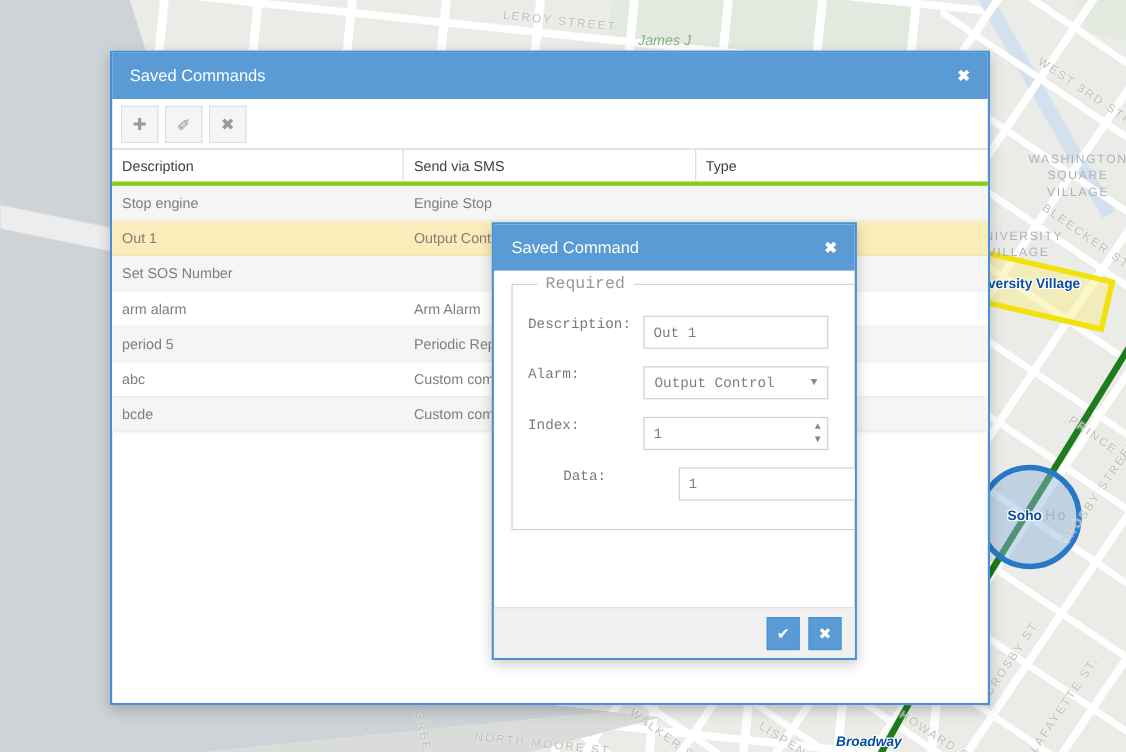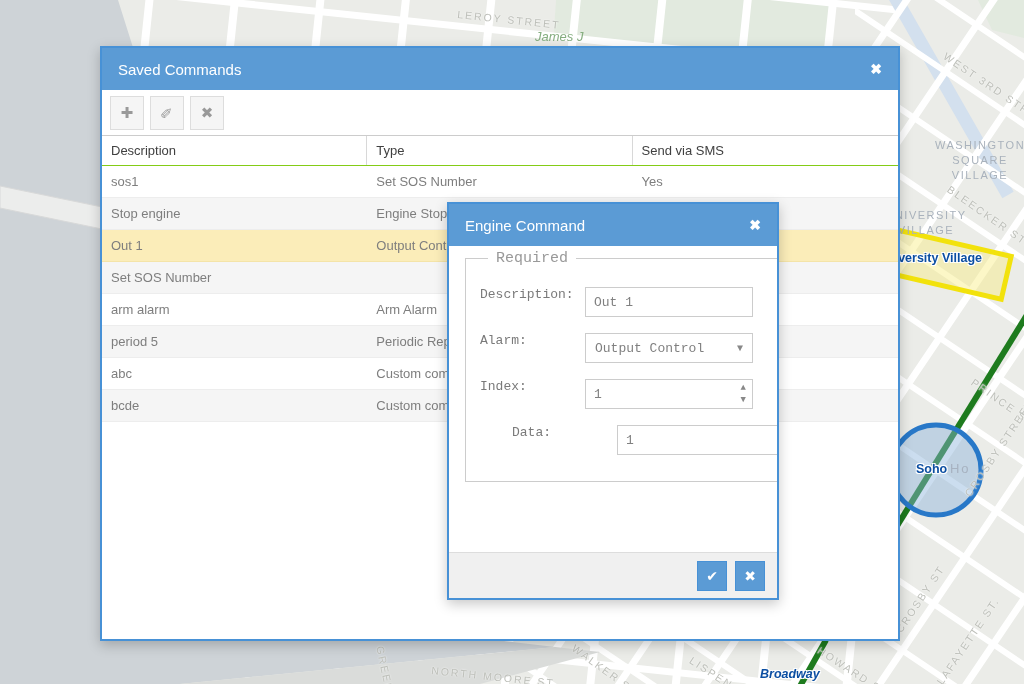--- a/index.html
+++ b/index.html
@@ -25,21 +25,21 @@
   .dlg-header{height:42px;background:#5b9bd5;color:#fff;display:flex;align-items:center;
               padding:16px 16px;font-size:15px;flex-shrink:0;}
   .dlg-close{margin-left:auto;font-size:14px;font-weight:bold;cursor:pointer;line-height:1;}
 
   .toolbar{padding:5px 8px;display:flex;gap:6px;flex-shrink:0;height:45px;align-items:center;}
   .tbtn{width:34px;height:34px;background:#f5f5f5;border:1px solid #ddd;color:#999;
         font-size:15px;display:flex;align-items:center;justify-content:center;cursor:pointer;}
   .tbtn .pencil{display:inline-block;transform:rotate(-90deg);}
 
   .cmd-table{border-top:1px solid #ccc;font-size:13px;flex-shrink:0;}
-  .thead{display:flex;border-bottom:1px solid #84cc16;color:#404040;}
+  .thead{display:flex;border-bottom:4px solid #84cc16;color:#404040;}
   .th{width:33.33%;padding:7px 9px;border-right:1px solid #d8d8d8;}
   .th:last-child{border-right:none;}
   .tr{display:flex;color:#7e7e7e;border-bottom:1px solid #ededed;background:#fff;}
   .tr.alt{background:#f5f5f5;}
   .tr.selected{background:#fbedb9;border-bottom-color:#f4e4a8;}
   .td{width:33.33%;padding:8px 9px;white-space:nowrap;overflow:hidden;}
 
   
   .dlg-body{flex:1;padding:0 16px 0;overflow:hidden;font-family:Liberation Mono, monospace;}
   fieldset.req{border:1px solid #ccc;margin:4px 0 0;padding:20px 14px 26px;}
@@ -107,21 +107,21 @@
       <rect x="868" y="240" width="140" height="44" fill="rgba(248,238,130,0.45)" stroke="#f2e20c" stroke-width="5"></rect>
     </g>
 
     <line x1="1030" y1="310" x2="897" y2="526" stroke="#1e7b1e" stroke-width="6"></line>
     <line x1="826" y1="640" x2="799" y2="688" stroke="#1e7b1e" stroke-width="6"></line>
 
     <circle cx="936" cy="470" r="45" fill="rgba(140,180,220,0.45)" stroke="#2878c8" stroke-width="5"></circle>
   </svg>
 
   <div class="mlabel street" style="left:458px;top:8px;transform:rotate(6deg);">LEROY STREET</div>
-  <div class="mlabel park-label" style="left:535px;top:29px;">James J</div>
+  <div class="mlabel park-label" style="left:580px;top:29px;">James J</div>
   <div class="mlabel street" style="left:948px;top:50px;transform:rotate(34deg);">WEST 3RD STREET</div>
   <div class="mlabel area" style="left:926px;top:138px;width:108px;">
     <div>WASHINGTON</div>
     <div>SQUARE</div>
     <div>VILLAGE</div>
   </div>
   <div class="mlabel street" style="left:952px;top:183px;transform:rotate(35deg);">BLEECKER STREET</div>
   <div class="mlabel area" style="left:878px;top:208px;width:96px;">
     <div>UNIVERSITY</div>
     <div>VILLAGE</div>
@@ -152,27 +152,22 @@
       <div class="tbtn">
         <span class="pencil">✎</span>
       </div>
       <div class="tbtn">
         <span>✖</span>
       </div>
     </div>
     <div class="cmd-table">
       <div class="thead">
         <div class="th">Description</div>
+        <div class="th">Send via SMS</div>
         <div class="th">Type</div>
-        <div class="th">Send via SMS</div>
-      </div>
-      <div class="tr">
-        <div class="td">sos1</div>
-        <div class="td">Set SOS Number</div>
-        <div class="td">Yes</div>
       </div>
       <div class="tr alt">
         <div class="td">Stop engine</div>
         <div class="td">Engine Stop</div>
         <div class="td"></div>
       </div>
       <div class="tr selected">
         <div class="td">Out 1</div>
         <div class="td">Output Control</div>
         <div class="td"></div>
@@ -199,21 +194,21 @@
       <div class="tr alt">
         <div class="td">bcde</div>
         <div class="td">Custom command</div>
         <div class="td"></div>
       </div>
     </div>
   </div>
 
   <div class="dialog inner-dialog">
     <div class="dlg-header">
-      <span>Engine Command</span>
+      <span>Saved Command</span>
       <span class="dlg-close">✖</span>
     </div>
     <div class="dlg-body">
       <fieldset class="req">
         <legend>Required</legend>
         <div class="form-row">
           <div class="form-label">Description:</div>
           <input class="text-input" type="text" value="Out 1" style="">
         </div>
         <div class="form-row">

